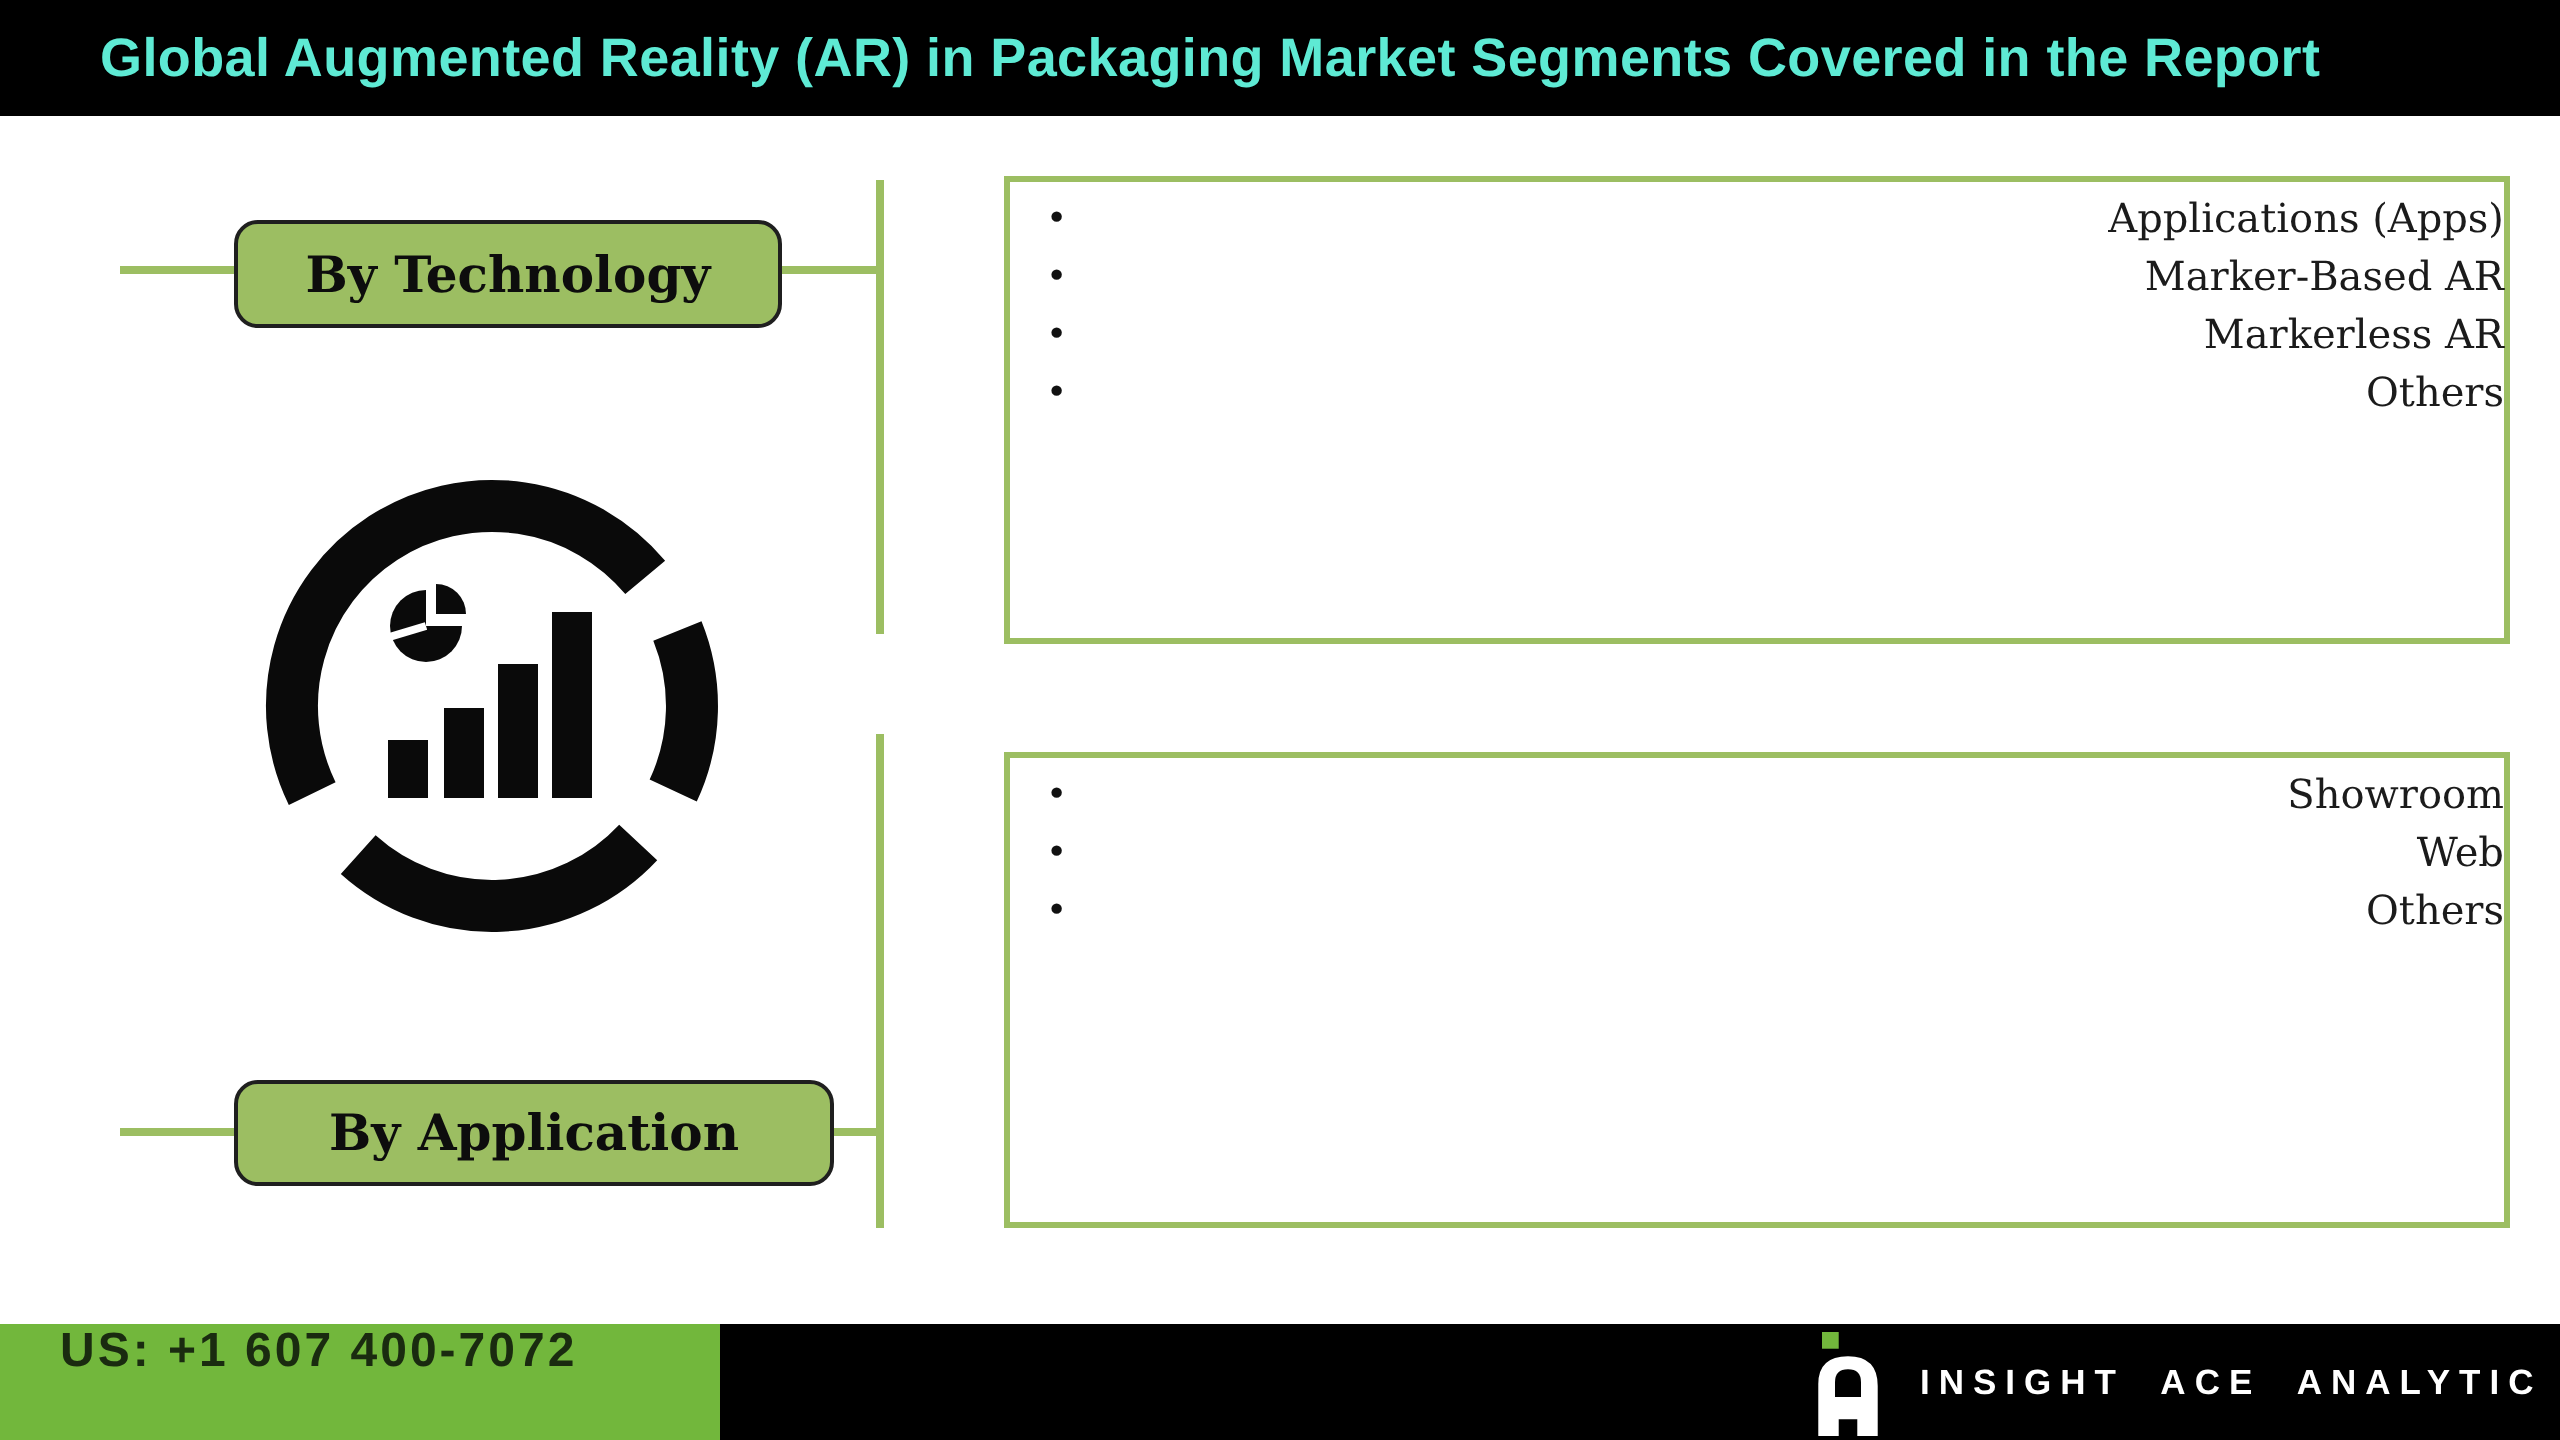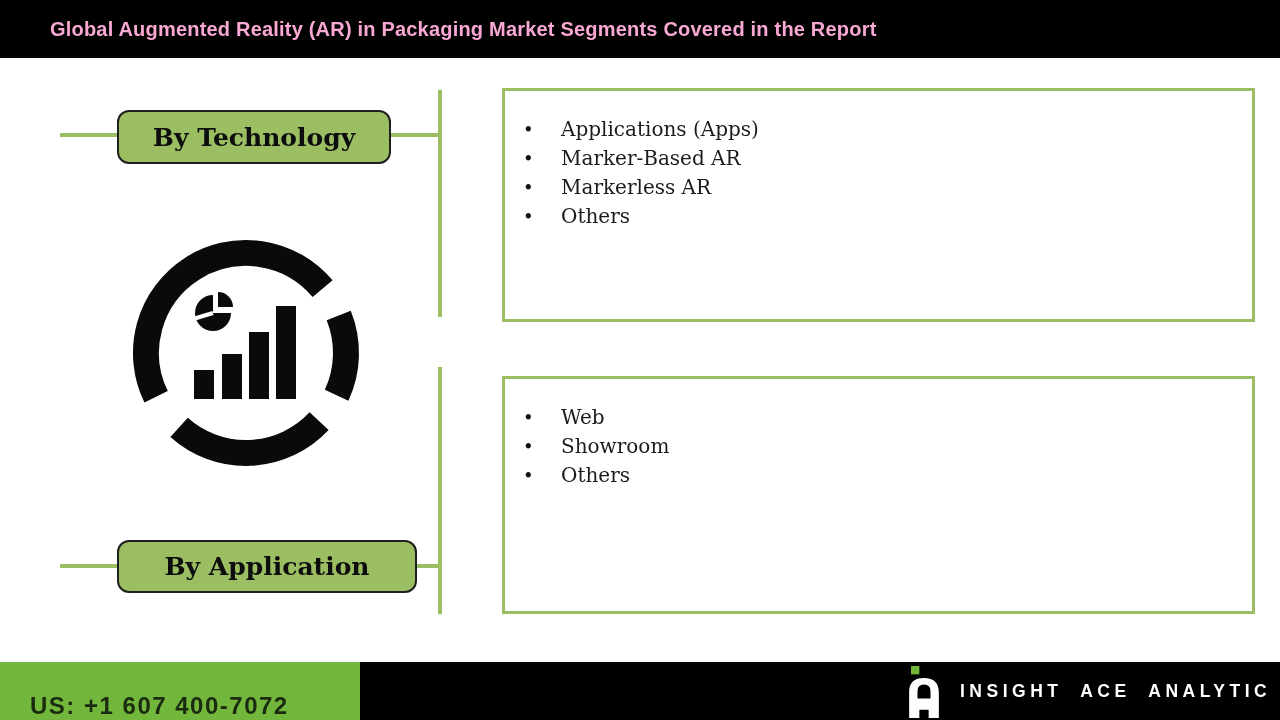--- a/index.html
+++ b/index.html
@@ -6,21 +6,21 @@
   body{
     width:1280px;height:720px;position:relative;overflow:hidden;
     background:#ffffff;font-family:"Liberation Sans",sans-serif;
   }
   
   .header{
     position:absolute;left:0;top:0;width:1280px;height:58px;
     background:#000000;display:flex;align-items:center;
   }
   .header .title{
-    color:#f9a8d4;font-size:20px;font-weight:bold;padding-left:50px;
+    color:#5eead4;font-size:27px;font-weight:bold;padding-left:50px;
     letter-spacing:.2px;font-family:"Liberation Sans",sans-serif;
   }
   
   .gline{position:absolute;background:#9CBE62;}
   .h1a{left:60px;top:133px;width:58px;height:4px;}
   .h1b{left:390px;top:133px;width:50px;height:4px;}
   .v1 {left:438px;top:90px;width:4px;height:227px;}
   .h2a{left:60px;top:564px;width:58px;height:4px;}
   .h2b{left:392px;top:564px;width:48px;height:4px;}
   .v2 {left:438px;top:367px;width:4px;height:247px;}
@@ -34,34 +34,34 @@
   .pill-tech{left:117px;top:110px;width:274px;height:54px;}
   .pill-app {left:117px;top:540px;width:300px;height:53px;}
   
   .lbox{
     position:absolute;left:502px;width:753px;box-sizing:border-box;
     border:3px solid #9CBE62;background:#ffffff;
   }
   .lbox1{top:88px;height:234px;}
   .lbox2{top:376px;height:238px;}
   .lbox ul{
-    list-style:none;margin:0;padding:24px 0 0 14px;
+    list-style:none;margin:0;padding:4px 0 0 14px;
     font-family:"DejaVu Serif","Liberation Serif",serif;
-    font-size:20px;color:#1b1b1b;
+    font-size:20px;color:#1b1b1b;text-align:right;
   }
   .lbox li{position:relative;padding-left:42px;line-height:29px;}
   .lbox li::before{
     content:"\2022";position:absolute;left:4px;top:0;font-size:18px;color:#111;
   }
   
   .center-icon{position:absolute;left:120px;top:227px;width:252px;height:252px;}
   
   .footer-green{
     position:absolute;left:0;top:662px;width:360px;height:58px;background:#72B73C;
-    display:flex;align-items:flex-end;
+    display:flex;align-items:flex-start;
   }
   .footer-green .phone{
     color:#1a2b10;font-weight:bold;font-size:24px;letter-spacing:1.5px;
     padding-left:30px;font-family:"Liberation Sans",sans-serif;
   }
   .footer-black{
     position:absolute;left:360px;top:662px;width:920px;height:58px;background:#000000;
   }
   .brand-logo{position:absolute;left:906px;top:666px;width:36px;height:52px;}
   .brand-text{
@@ -119,22 +119,22 @@
   <ul>
     <li>Applications (Apps)</li>
     <li>Marker-Based AR</li>
     <li>Markerless AR</li>
     <li>Others</li>
   </ul>
 </div>
 
 <div class="lbox lbox2">
   <ul>
+    <li>Showroom</li>
     <li>Web</li>
-    <li>Showroom</li>
     <li>Others</li>
   </ul>
 </div>
 
 <div class="footer-green">
   <span class="phone">US: +1 607 400-7072</span>
 </div>
 <div class="footer-black"></div>
 <div class="brand-logo">
   <svg viewBox="0 0 34 56" width="36" height="52" xmlns="http://www.w3.org/2000/svg">

